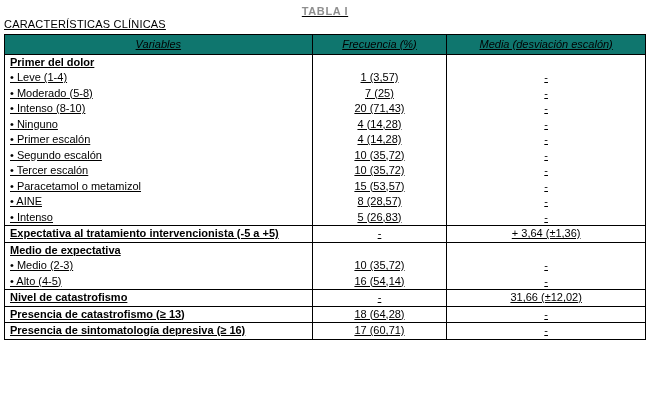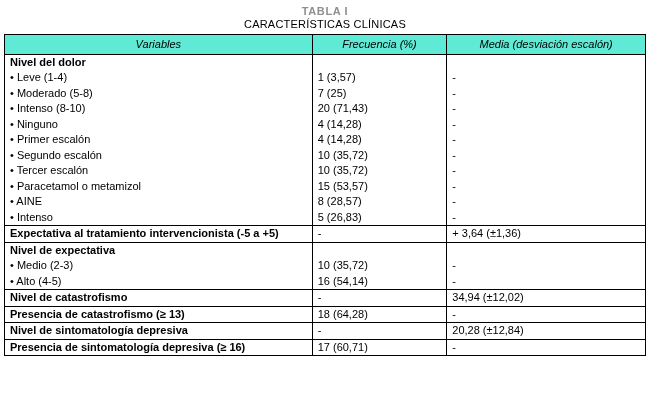--- a/index.html
+++ b/index.html
@@ -2,31 +2,30 @@
 <html><head>
 <meta charset="utf-8">
 <style>
   * { box-sizing: border-box; margin: 0; padding: 0; }
   html, body {
     width: 650px; height: 417px;
     background: #ffffff;
     font-family: "Liberation Sans", sans-serif;
     color: #000;
   }
-  .page { padding: 3px 4px 0 4px; }
+  .page { padding: 3px 4px 0 4px; text-decoration: underline; }
   .caption-number {
     text-align: center;
     font-size: 11px;
     font-weight: bold;
     letter-spacing: 0.6px;
     color: #8f8f8f;
     padding-top: 2px;
   }
   .caption-title {
-    text-align: center;
     font-size: 11px;
     letter-spacing: 0.2px;
     color: #000;
     padding: 1px 0 4px 0;
   }
   table {
     width: 100%;
     border-collapse: collapse;
     border: 1.5px solid #000;
     table-layout: fixed;
@@ -37,30 +36,30 @@
   th, td {
     font-size: 11px;
     line-height: 13.5px;
     padding: 1px 5px;
     border-left: 1px solid #000;
     overflow: hidden;
     white-space: nowrap;
   }
   th:first-child, td:first-child { border-left: none; }
   thead th {
-    background: #5eead4;
+    background: #0f766e;
     font-style: italic;
     font-weight: normal;
     text-align: center;
     border-bottom: 1px solid #000;
     padding: 2.5px 5px;
   }
   tr.section-start td { border-top: 1px solid #000; }
   td.col-var { text-align: left; }
-  td.col-freq, td.col-media { text-align: left; }
+  td.col-freq, td.col-media { text-align: center; }
   td.bold { font-weight: bold; }
 </style>
 </head>
 <body>
 
 <div class="page">
   <div class="caption-number">TABLA I</div>
   <div class="caption-title">CARACTERÍSTICAS CLÍNICAS</div>
 
   <table>
@@ -71,21 +70,21 @@
     </colgroup>
     <thead>
       <tr>
         <th>Variables</th>
         <th>Frecuencia (%)</th>
         <th>Media (desviación escalón)</th>
       </tr>
     </thead>
     <tbody>
         <tr class="section-start">
-          <td class="col-var bold">Nivel del dolor</td>
+          <td class="col-var bold">Primer del dolor</td>
           <td class="col-freq"></td>
           <td class="col-media"></td>
         </tr>
         <tr>
           <td class="col-var">• Leve (1-4)</td>
           <td class="col-freq">1 (3,57)</td>
           <td class="col-media">-</td>
         </tr>
         <tr>
           <td class="col-var">• Moderado (5-8)</td>
@@ -131,48 +130,43 @@
           <td class="col-var">• Intenso</td>
           <td class="col-freq">5 (26,83)</td>
           <td class="col-media">-</td>
         </tr>
         <tr class="section-start">
           <td class="col-var bold">Expectativa al tratamiento intervencionista (-5 a +5)</td>
           <td class="col-freq">-</td>
           <td class="col-media">+ 3,64 (±1,36)</td>
         </tr>
         <tr class="section-start">
-          <td class="col-var bold">Nivel de expectativa</td>
+          <td class="col-var bold">Medio de expectativa</td>
           <td class="col-freq"></td>
           <td class="col-media"></td>
         </tr>
         <tr>
           <td class="col-var">• Medio (2-3)</td>
           <td class="col-freq">10 (35,72)</td>
           <td class="col-media">-</td>
         </tr>
         <tr>
           <td class="col-var">• Alto (4-5)</td>
           <td class="col-freq">16 (54,14)</td>
           <td class="col-media">-</td>
         </tr>
         <tr class="section-start">
           <td class="col-var bold">Nivel de catastrofismo</td>
           <td class="col-freq">-</td>
-          <td class="col-media">34,94 (±12,02)</td>
+          <td class="col-media">31,66 (±12,02)</td>
         </tr>
         <tr class="section-start">
           <td class="col-var bold">Presencia de catastrofismo (≥ 13)</td>
           <td class="col-freq">18 (64,28)</td>
           <td class="col-media">-</td>
-        </tr>
-        <tr class="section-start">
-          <td class="col-var bold">Nivel de sintomatología depresiva</td>
-          <td class="col-freq">-</td>
-          <td class="col-media">20,28 (±12,84)</td>
         </tr>
         <tr class="section-start">
           <td class="col-var bold">Presencia de sintomatología depresiva (≥ 16)</td>
           <td class="col-freq">17 (60,71)</td>
           <td class="col-media">-</td>
         </tr>
       </tbody>
   </table>
 </div>
 

